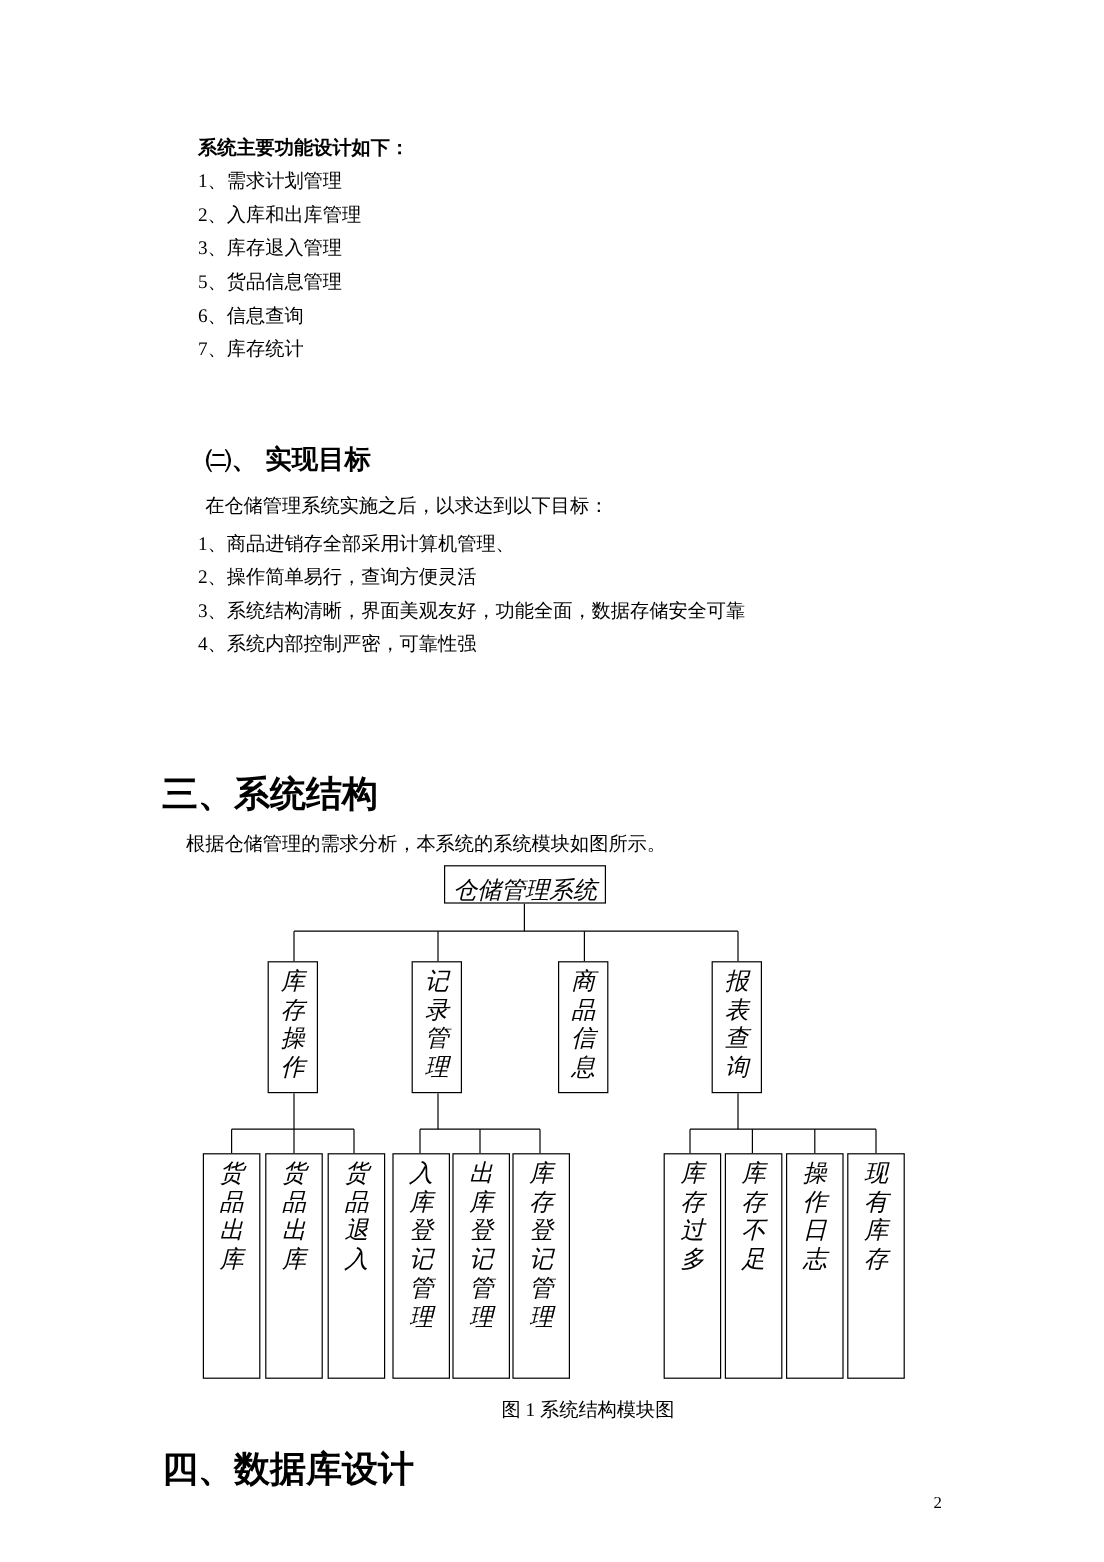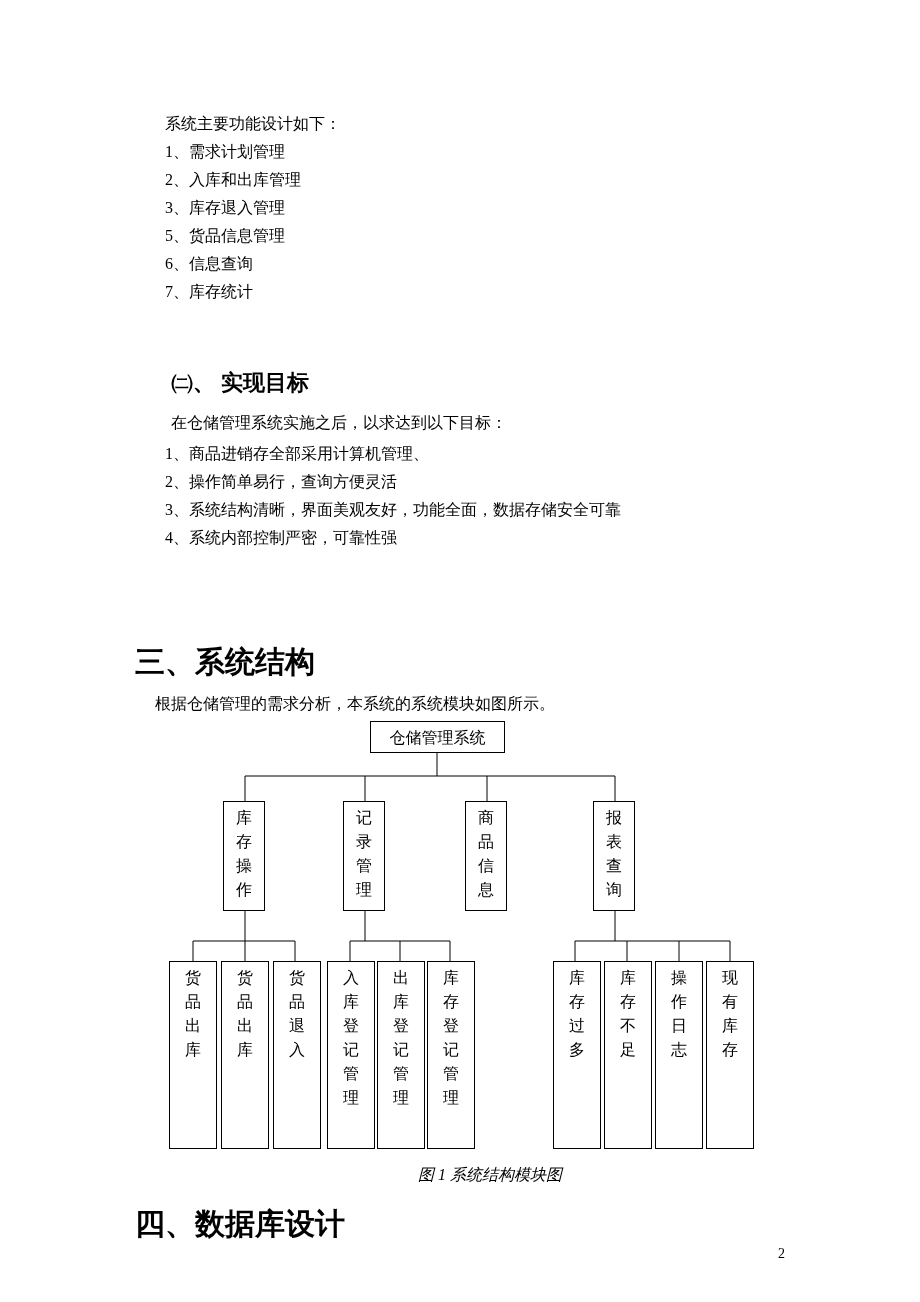--- a/index.html
+++ b/index.html
@@ -11,20 +11,21 @@
       color: #000;
       position: relative;
     }
     .page {
       padding: 110px 135px 60px 135px;
     }
     .line {
       font-size: 16px;
       line-height: 28px;
       padding-left: 30px;
+      font-weight: bold;
     }
     .line.first { padding-left: 30px; }
     .heading2 {
       font-size: 22px;
       font-weight: bold;
       margin-top: 62px;
       margin-bottom: 12px;
       padding-left: 36px;
       font-family: "SimHei", "黑体", sans-serif;
     }
@@ -51,40 +52,40 @@
     .diagram-wrap {
       position: relative;
       width: 650px;
       height: 440px;
       margin-left: 20px;
     }
     .box {
       position: absolute;
       border: 1px solid #000;
       background: #fff;
-      font-size: 16px;
+      font-size: 20px;
       text-align: center;
       display: flex;
       align-items: flex-start;
       justify-content: center;
       padding-top: 4px;
+      font-style: italic;
     }
     .box .vt {
       writing-mode: horizontal-tb;
       display: block;
       line-height: 24px;
     }
     .box .vchar { display: block; }
     svg.lines { position: absolute; left: 0; top: 0; width: 100%; height: 100%; }
     .caption {
       text-align: center;
       font-size: 16px;
       margin-top: 4px;
       margin-left: 60px;
-      font-style: italic;
     }
     .pagenum {
       position: absolute;
       right: 135px;
       bottom: 40px;
       font-size: 14px;
     }
   </style>
 </head>
 <body>

